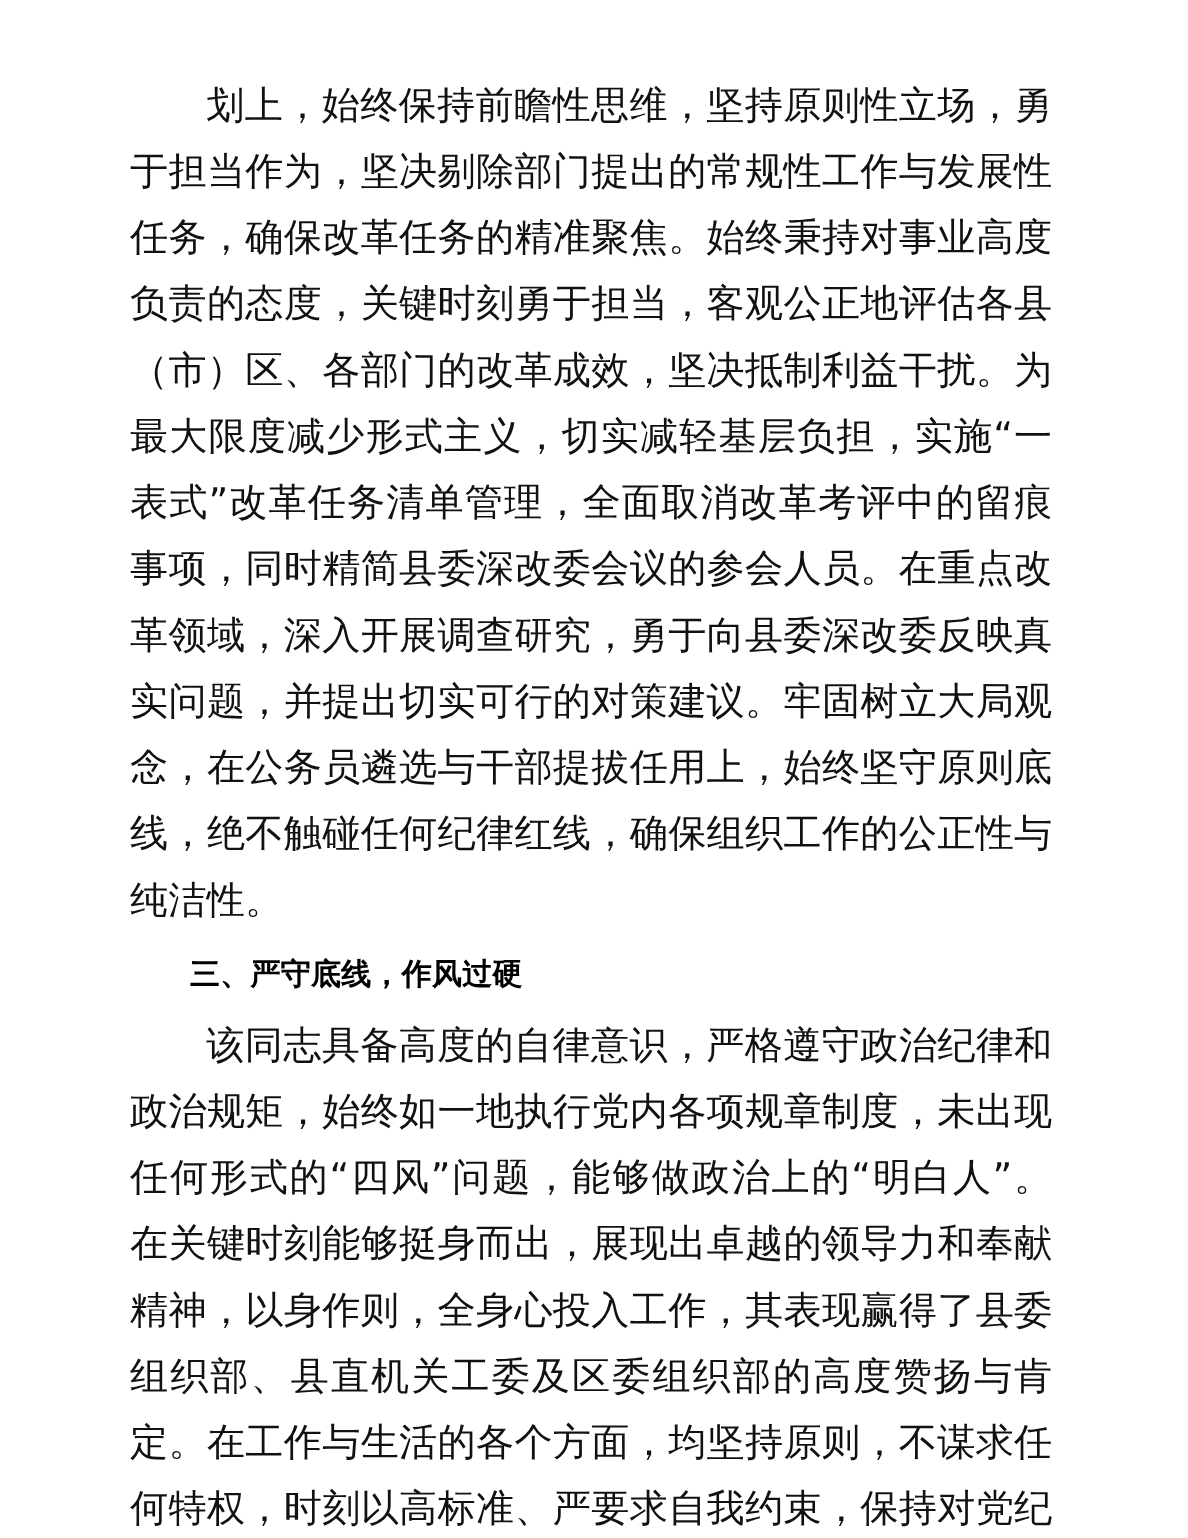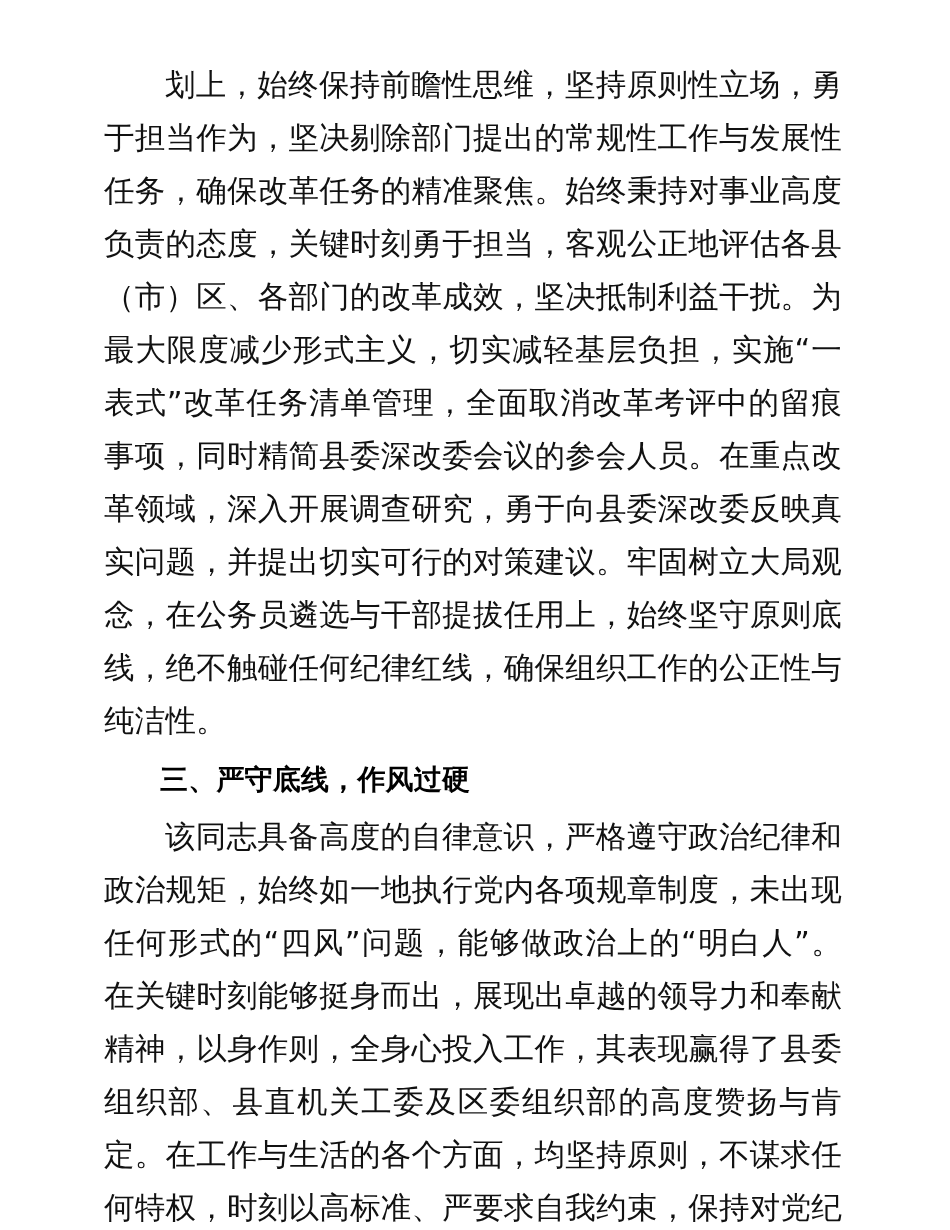--- a/index.html
+++ b/index.html
@@ -30,21 +30,21 @@
     line-height: 53px;
     text-align: justify;
     text-justify: inter-ideograph;
     margin: 0 0 0 0;
     text-indent: 2em;
     letter-spacing: 0.2px;
     font-weight: 500;
     color: #111111;
   }
   .heading {
-    font-size: 28px;
+    font-size: 24px;
     line-height: 53px;
     text-indent: 2em;
     font-weight: 700;
     margin: 6px 0 4px 0;
     color: #000000;
     letter-spacing: 0.2px;
   }
 </style>
 </head>
 <body>

